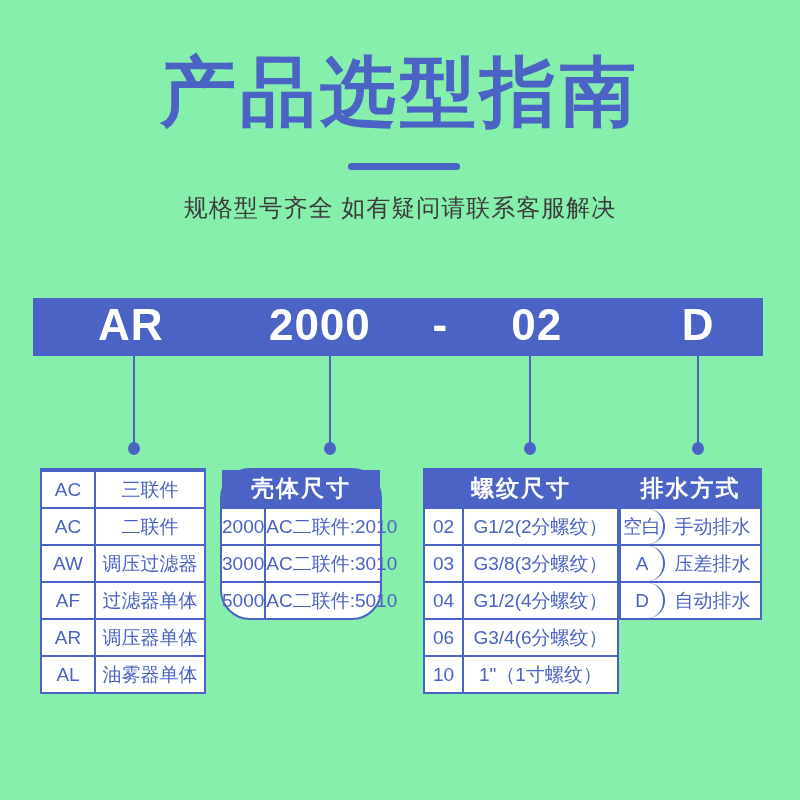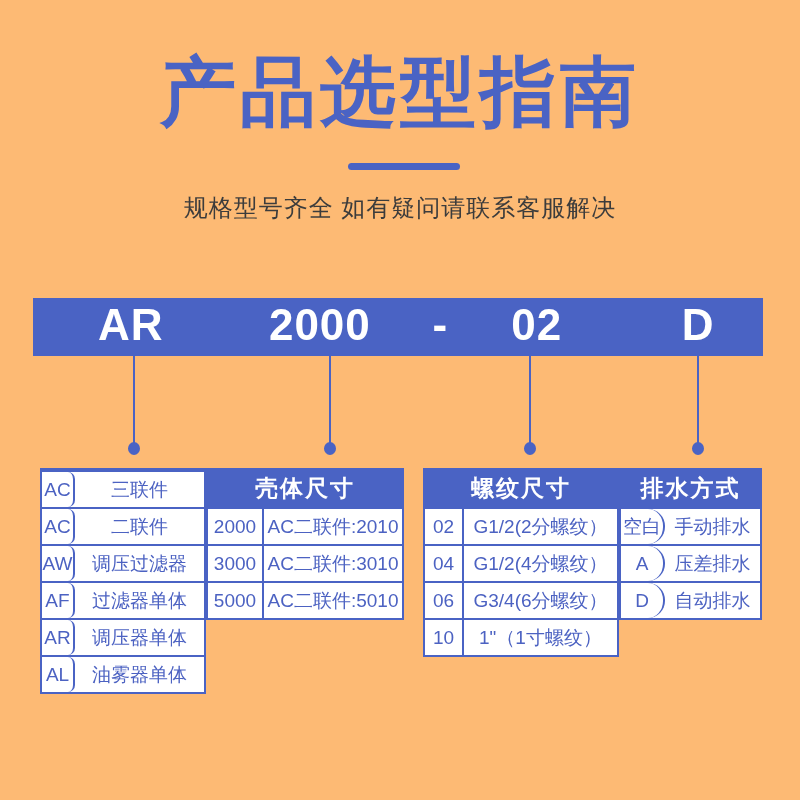--- a/index.html
+++ b/index.html
@@ -5,21 +5,21 @@
   :root{
     --accent:#4a63c4;
     --accent-text:#4c62c2;
     --sub-text:#3c3c3c;
   }
   *{margin:0;padding:0;box-sizing:border-box;}
   html,body{background:#fff;}
   .page{
     position:relative;
     width:800px;height:800px;
-    background:#fdba74;
+    background:#86efac;
     font-family:"Liberation Sans","DejaVu Sans",sans-serif;
     overflow:hidden;
     text-decoration:underline;
   }
   .page-title{
     position:absolute;top:42px;left:0;right:0;
     text-align:center;
     font-size:76px;font-weight:800;
     letter-spacing:4px;
     color:var(--accent);
@@ -67,21 +67,21 @@
   .line-1{left:133px;} .dot-1{left:128px;}
   .line-2{left:329px;} .dot-2{left:324px;}
   .line-3{left:529px;} .dot-3{left:524px;}
   .line-4{left:697px;} .dot-4{left:692px;}
   .lookup-table{
     position:absolute;top:468px;
     border:2px solid var(--accent);
     background:#fff;
   }
   .tbl-spec  {left:40px; width:166px;}
-  .tbl-size  {left:206px;width:198px;}
+  .tbl-size  {left:220px;width:162px;border-radius:30px;}
   .tbl-thread{left:423px;width:196px;}
   .tbl-drain {left:619px;width:143px;}
   .tbl-header{
     height:37px;
     background:var(--accent);
     color:#fff;
     font-size:23px;font-weight:700;
     letter-spacing:2px;
     display:flex;align-items:center;justify-content:center;
     white-space:nowrap;
@@ -96,21 +96,21 @@
   .cell-code{
     display:flex;align-items:center;justify-content:center;
     border-right:2px solid var(--accent);
     white-space:nowrap;
   }
   .cell-label{
     flex:1;
     display:flex;align-items:center;justify-content:center;
     white-space:nowrap;
   }
-  .tbl-spec   .cell-code{width:33px;border-radius:7px;}
+  .tbl-spec   .cell-code{width:54px;}
   .tbl-size   .cell-code{width:56px;}
   .tbl-thread .cell-code{width:39px;}
   .tbl-drain  .cell-code{width:44px;border-radius:17px;}
 </style>
 </head>
 <body>
 
 <div class="page">
 
   <div class="page-title">产品选型指南</div>
@@ -177,20 +177,24 @@
     </div>
   </div>
 
   <div class="lookup-table tbl-thread">
     <div class="tbl-header">螺纹尺寸</div>
     <div class="tbl-row">
       <span class="cell-code">02</span>
       <span class="cell-label">G1/2(2分螺纹）</span>
     </div>
     <div class="tbl-row">
+      <span class="cell-code">03</span>
+      <span class="cell-label">G3/8(3分螺纹）</span>
+    </div>
+    <div class="tbl-row">
       <span class="cell-code">04</span>
       <span class="cell-label">G1/2(4分螺纹）</span>
     </div>
     <div class="tbl-row">
       <span class="cell-code">06</span>
       <span class="cell-label">G3/4(6分螺纹）</span>
     </div>
     <div class="tbl-row">
       <span class="cell-code">10</span>
       <span class="cell-label">1"（1寸螺纹）</span>

